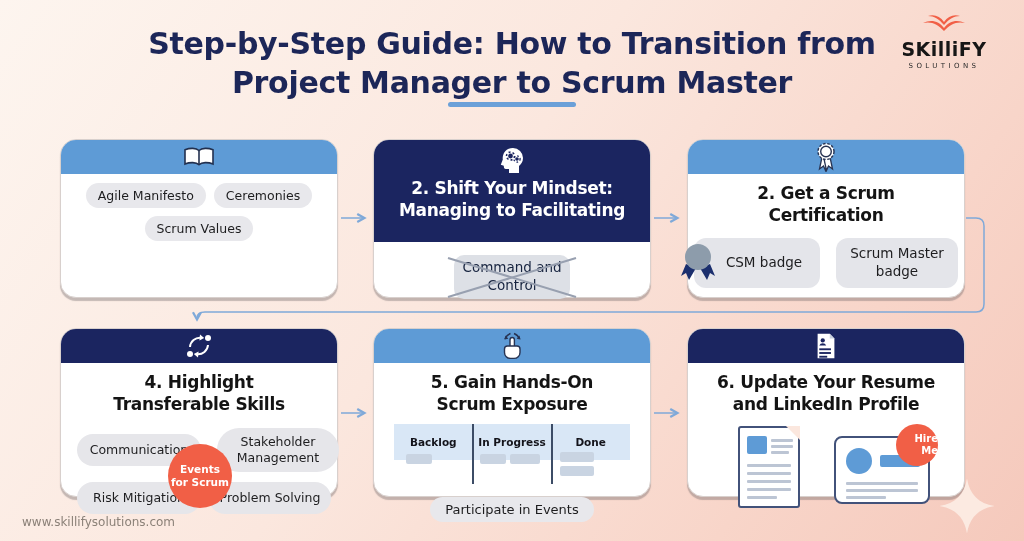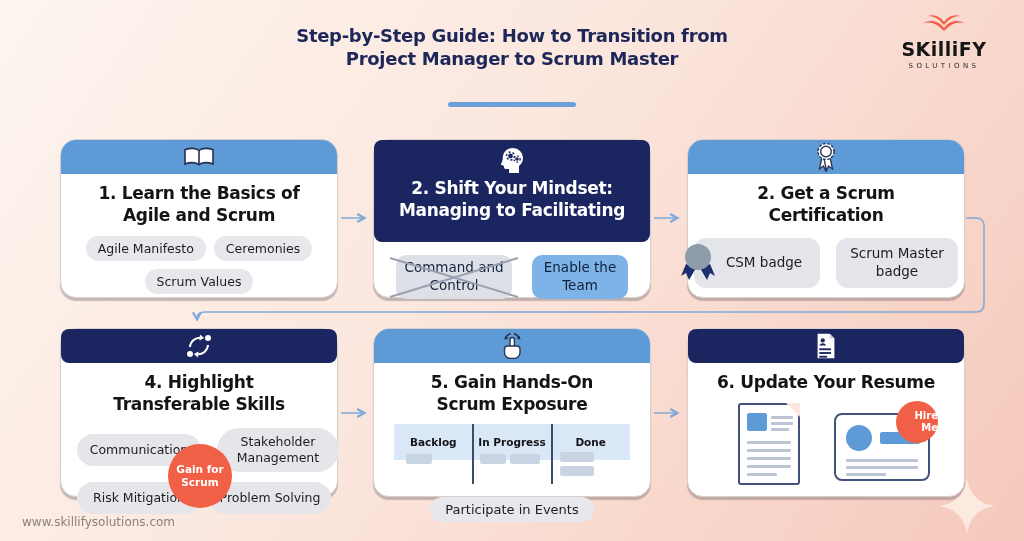--- a/index.html
+++ b/index.html
@@ -3,40 +3,40 @@
 <meta charset="utf-8">
 <style>
   html,body{margin:0;padding:0;}
   #canvas{
     position:relative;width:1024px;height:541px;overflow:hidden;
     background:linear-gradient(125deg,#fdf5ef 0%,#fbe7de 45%,#f8d5c9 78%,#f5c9bc 100%);
     font-family:"DejaVu Sans","Liberation Sans",sans-serif;
   }
   
   .main-title{position:absolute;top:24px;left:0;width:1024px;text-align:center;
-    color:#1c2658;font-weight:bold;font-size:18px;line-height:1.3;letter-spacing:-0.3px;}
+    color:#1c2658;font-weight:bold;font-size:30px;line-height:1.3;letter-spacing:-0.3px;}
   .main-title span{display:block;}
   .title-underline{position:absolute;top:102px;left:448px;width:128px;height:5px;
     border-radius:3px;background:#6ba0d8;}
   
   .logo{position:absolute;top:14px;right:16px;width:128px;text-align:center;}
   .logo-brand{font-weight:bold;font-size:19px;color:#161616;letter-spacing:0.5px;line-height:1;}
   .logo-sub{font-size:7px;color:#2a2a2a;letter-spacing:3.4px;margin-top:3px;}
   
   .connectors{position:absolute;left:0;top:0;}
   .connectors path{stroke:#7fa9d9;stroke-width:1.5;fill:none;}
   
   .card{position:absolute;width:278px;background:#fff;border:1px solid #d8d0cd;
     border-radius:16px;box-shadow:0 3px 1px rgba(105,96,100,0.38);box-sizing:border-box;}
   .row1{top:139px;height:159px;}
   .row2{top:328px;height:169px;}
   .c1{left:60px;} .c2{left:373px;} .c3{left:687px;}
   .card-header{height:34px;border-radius:15px 15px 0 0;display:flex;align-items:center;justify-content:center;}
   .hdr-blue{background:#5e9bd6;}
-  .hdr-navy{background:#1b2560;border-radius:8px;}
+  .hdr-navy{background:#1b2560;}
   .hdr-tall{height:97px;flex-direction:column;justify-content:flex-start;padding-top:5px;}
   .card-title{margin-top:8px;text-align:center;font-weight:bold;font-size:17px;
     line-height:1.32;color:#141414;letter-spacing:-0.3px;}
   .card-title span{display:block;}
   .card-title-white{margin-top:2px;text-align:center;font-weight:bold;font-size:17px;
     line-height:1.32;color:#ffffff;letter-spacing:-0.3px;}
   .card-title-white span{display:block;}
   
   .pill-wrap{display:flex;flex-wrap:wrap;justify-content:center;gap:8px;margin-top:9px;padding:0 0;}
   .pill{background:#e8e8ec;border-radius:15px;padding:5px 12px;font-size:12.5px;color:#1d1d1f;}
@@ -136,24 +136,20 @@
     <div class="logo-sub">SOLUTIONS</div>
   </div>
 
   <div class="card row1 c1">
     <div class="card-header hdr-blue">
       <svg width="34" height="23" viewBox="0 0 34 23">
         <path d="M17 4.5 C14 1.8 8 1.8 3 3.8 V18 C8 16 14 16 17 18.7 C20 16 26 16 31 18 V3.8 C26 1.8 20 1.8 17 4.5 Z" fill="#fff" stroke="#22304f" stroke-width="1.6"></path>
         <path d="M17 4.5 V18.7" stroke="#22304f" stroke-width="1.6"></path>
       </svg>
     </div>
-    <div class="card-title">
-      <span>1. Learn the Basics of</span>
-      <span>Agile and Scrum</span>
-    </div>
     <div class="pill-wrap">
       <span class="pill">Agile Manifesto</span>
       <span class="pill">Ceremonies</span>
       <span class="pill">Scrum Values</span>
     </div>
   </div>
 
   <div class="card row1 c2">
     <div class="card-header hdr-navy hdr-tall">
       <svg width="30" height="30" viewBox="0 0 30 30">
@@ -168,23 +164,20 @@
         <span>Managing to Facilitating</span>
       </div>
     </div>
     <div class="mindset-row">
       <div class="cmd-box">
         <svg class="cmd-x" width="136" height="54" viewBox="0 0 136 54">
           <line x1="4" y1="8" x2="132" y2="47" stroke="#98a0b0" stroke-width="2"></line>
           <line x1="132" y1="8" x2="4" y2="47" stroke="#98a0b0" stroke-width="2"></line>
         </svg>
         <span>Command and Control</span>
-      </div>
-      <div class="enable-box">
-        <span>Enable the Team</span>
       </div>
     </div>
   </div>
 
   <div class="card row1 c3">
     <div class="card-header hdr-blue">
       <svg width="26" height="30" viewBox="0 0 26 30">
         <path d="M9 15 L6.5 27 L10.5 24 L12.5 28.5 L15 17 Z" fill="#fff" stroke="#273352" stroke-width="1.3"></path>
         <path d="M17 15 L19.5 27 L15.5 24 L13.5 28.5 L11 17 Z" fill="#fff" stroke="#273352" stroke-width="1.3"></path>
         <circle cx="13" cy="9.5" r="8" fill="#fff" stroke="#273352" stroke-width="1.4" stroke-dasharray="2.6 1.7"></circle>
@@ -223,21 +216,21 @@
     </div>
     <div class="card-title">
       <span>4. Highlight</span>
       <span>Transferable Skills</span>
     </div>
     <div class="skills-zone">
       <div class="skill s1">Communication</div>
       <div class="skill s2">Stakeholder Management</div>
       <div class="skill s3">Risk Mitigation</div>
       <div class="skill s4">Problem Solving</div>
-      <div class="value-circle">Gain for Scrum</div>
+      <div class="value-circle">Events for Scrum</div>
     </div>
   </div>
 
   <div class="card row2 c2">
     <div class="card-header hdr-blue">
       <svg width="30" height="30" viewBox="0 0 30 30">
         <path d="M8 8 a9 9 0 0 1 5.5 -5.5" stroke="#273352" stroke-width="1.5" fill="none"></path>
         <path d="M8.6 4.6 l-1.2 4 3.9 -0.8 z" fill="#273352"></path>
         <path d="M17 2.5 a9 9 0 0 1 5.5 5.5" stroke="#273352" stroke-width="1.5" fill="none"></path>
         <path d="M25.4 4.6 l1.2 4 -3.9 -0.8 z" fill="#273352" transform="translate(-3,0)"></path>
@@ -273,20 +266,21 @@
         <path d="M17 2 l5 5 h-5 z" fill="#c9d1df"></path>
         <circle cx="9.5" cy="9" r="2.3" fill="#1b2560"></circle>
         <path d="M5.8 14.5 a4 4 0 0 1 7.4 0 z" fill="#1b2560"></path>
         <rect x="5.8" y="17.5" width="12.5" height="2" fill="#1b2560"></rect>
         <rect x="5.8" y="21.5" width="12.5" height="2" fill="#1b2560"></rect>
         <rect x="5.8" y="25.5" width="8.5" height="2" fill="#1b2560"></rect>
       </svg>
     </div>
     <div class="card-title">
       <span>6. Update Your Resume</span>
+      <span>and LinkedIn Profile</span>
     </div>
     <div class="docs-zone">
       <div class="doc-page">
         <div class="doc-fold"></div>
         <div class="doc-photo"></div>
         <div class="dline" style="left:31px;top:11px;width:22px;"></div>
         <div class="dline" style="left:31px;top:17px;width:22px;"></div>
         <div class="dline" style="left:31px;top:23px;width:18px;"></div>
         <div class="dline" style="left:7px;top:36px;width:44px;"></div>
         <div class="dline" style="left:7px;top:44px;width:44px;"></div>

